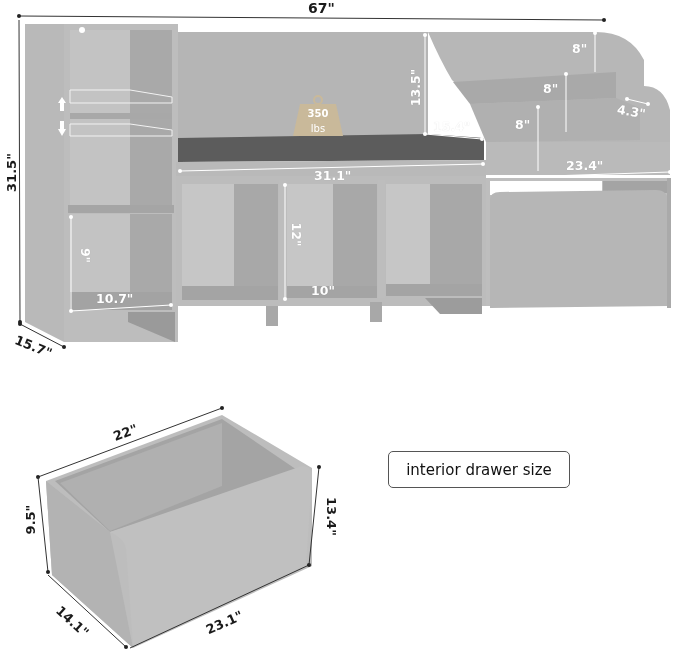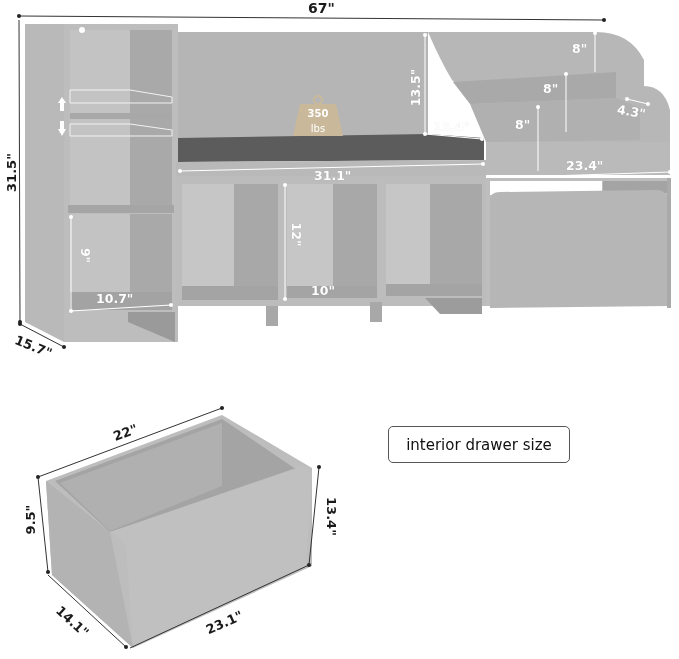--- a/index.html
+++ b/index.html
@@ -2,21 +2,21 @@
 <html><head>
 <meta charset="utf-8">
 <style>
   html, body { margin:0; padding:0; background:#ffffff; }
   body { width:679px; height:659px; position:relative; overflow:hidden; font-family:"DejaVu Sans", sans-serif; }
   #stage { position:absolute; left:0; top:0; width:679px; height:659px; }
   .lbl { position:absolute; font-weight:bold; white-space:nowrap; font-family:"DejaVu Sans", sans-serif; }
   .lbl-dark { color:#1a1a1a; font-size:13px; }
   .lbl-white { color:#ffffff; font-size:12.5px; text-shadow:0 0 1px rgba(0,0,0,0.15); }
   .callout {
-    position:absolute; left:388px; top:426px; width:182px; height:37px;
+    position:absolute; left:388px; top:451px; width:182px; height:37px;
     border:1.2px solid #555; border-radius:5px; box-sizing:border-box;
     display:flex; align-items:center; justify-content:center;
     font-size:15px; color:#111; font-family:"DejaVu Sans", sans-serif;
   }
   .weight { position:absolute; left:293px; top:96px; width:50px; height:40px; }
   .weight-num { position:absolute; left:0; width:50px; top:12px; text-align:center; color:#fff; font-weight:bold; font-size:10px; }
   .weight-unit { position:absolute; left:0; width:50px; top:27px; text-align:center; color:#fff; font-size:10px; }
 </style>
 </head>
 <body>

